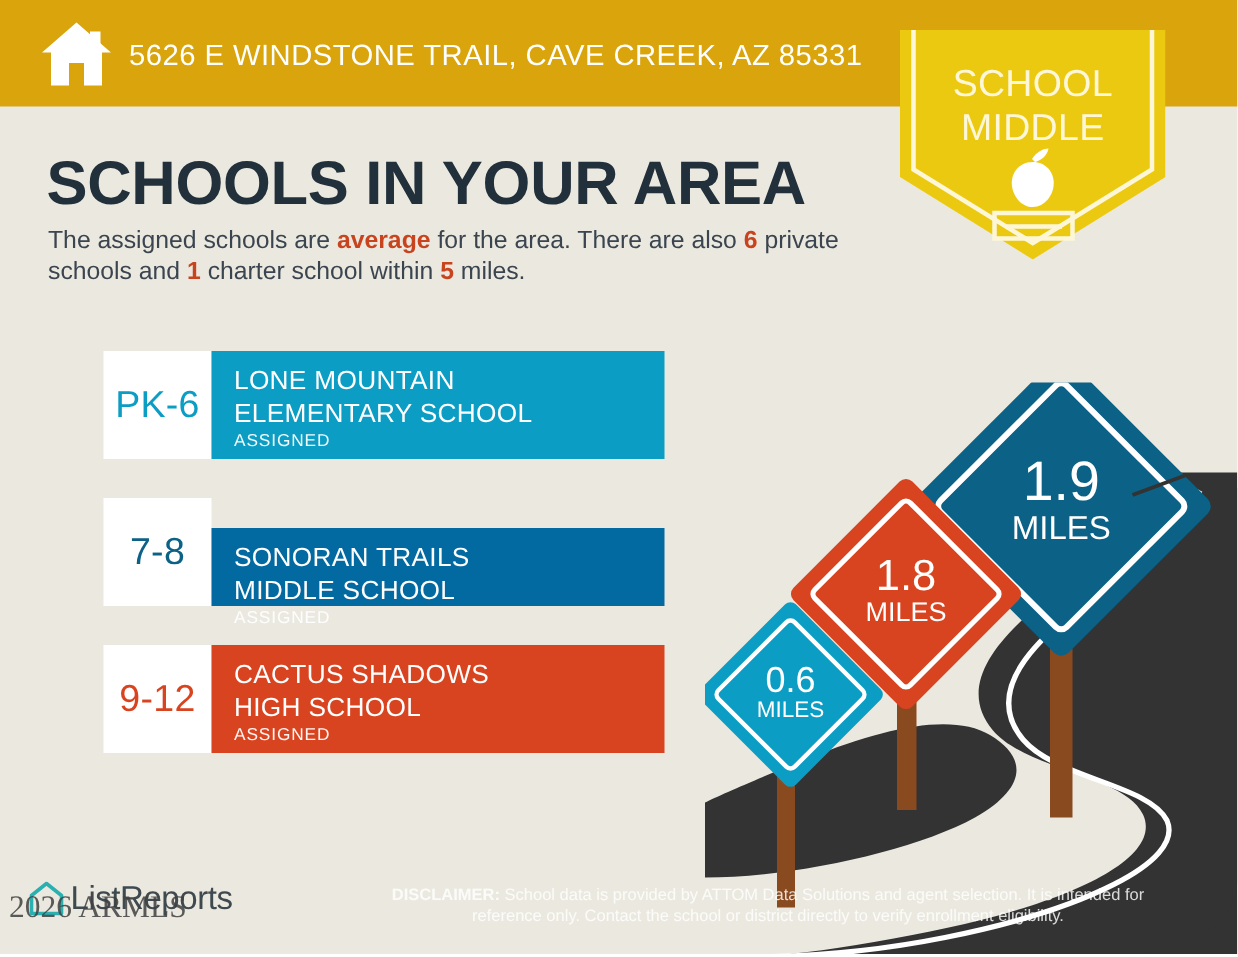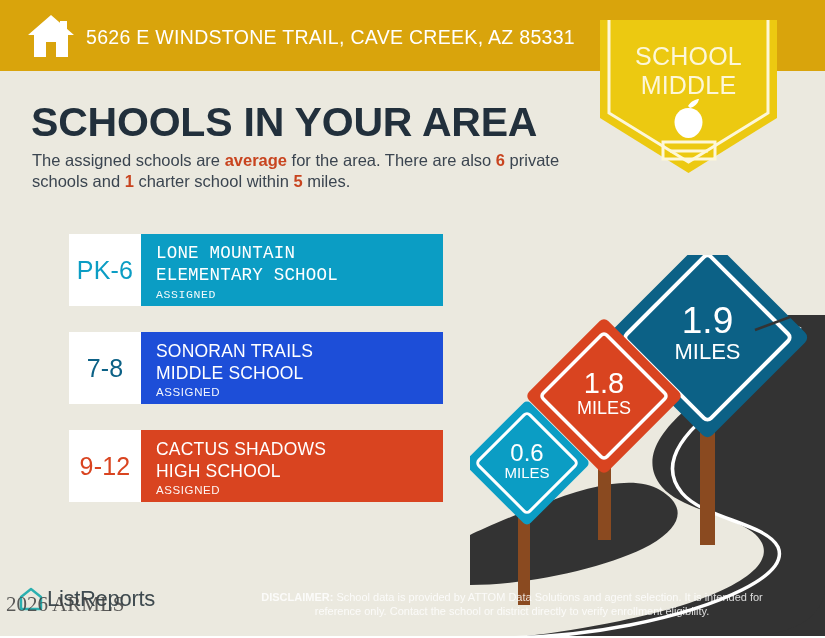--- a/index.html
+++ b/index.html
@@ -222,30 +222,30 @@
     </div>
   </div>
 
   <div id="page-title">SCHOOLS IN YOUR AREA</div>
   <div id="subtitle">
     <span>The assigned schools are </span><b>average</b><span> for the area. There are also </span><b>6</b><span> private schools and </span><b>1</b><span> charter school within </span><b>5</b><span> miles.</span>
   </div>
 
   <div class="school-row" id="school-row-0">
     <div class="grade-box" style="color: rgb(11, 157, 196);">PK-6</div>
-    <div class="name-box" style="background: rgb(11, 157, 196); font-family: Liberation Mono, monospace;">
+    <div class="name-box" style="background: rgb(11, 157, 196);">
       <div class="school-name">LONE MOUNTAIN
 ELEMENTARY SCHOOL</div>
       <div class="assigned-label">ASSIGNED</div>
     </div>
   </div>
 
   <div class="school-row" id="school-row-1">
     <div class="grade-box" style="color: rgb(12, 97, 134);">7-8</div>
-    <div class="name-box" style="background: #1d4ed8;">
+    <div class="name-box" style="background: #0369a1; margin-top: 20px;">
       <div class="school-name">SONORAN TRAILS
 MIDDLE SCHOOL</div>
       <div class="assigned-label">ASSIGNED</div>
     </div>
   </div>
 
   <div class="school-row" id="school-row-2">
     <div class="grade-box" style="color: rgb(217, 68, 32);">9-12</div>
     <div class="name-box" style="background: rgb(217, 68, 32);">
       <div class="school-name">CACTUS SHADOWS

